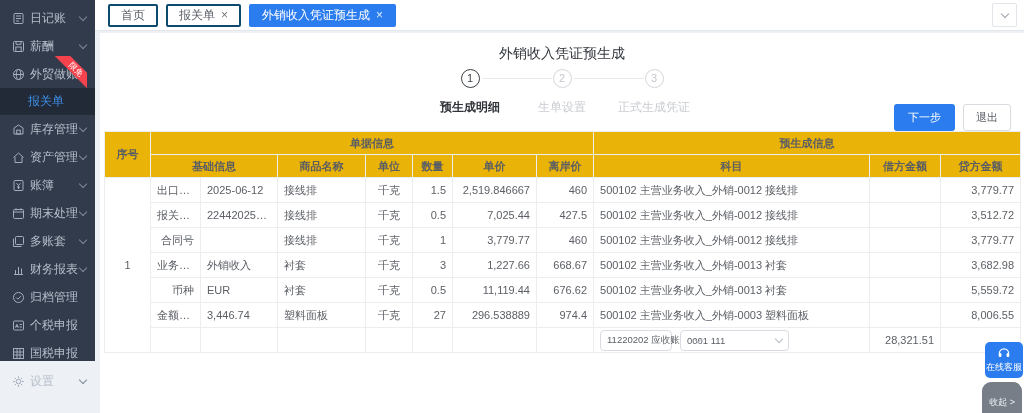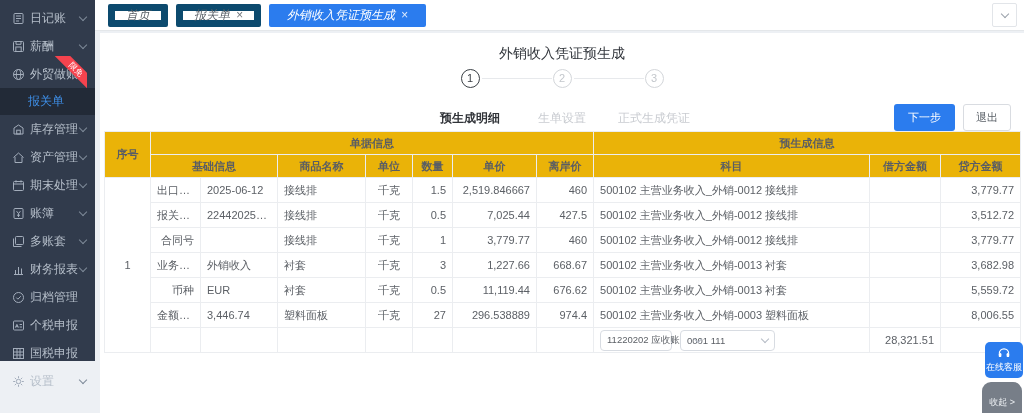--- a/index.html
+++ b/index.html
@@ -24,39 +24,39 @@
     overflow:hidden; pointer-events:none; z-index:2; }
   .ribbon span { position:absolute; top:8px; right:-15px; width:52px;
     transform:rotate(45deg); background:#f5434e; color:#fff; font-size:8px;
     line-height:11px; text-align:center; display:block; }
 
   
   .topbar { position:absolute; left:95px; top:0; right:0; height:31px; background:#fff;
     border-bottom:1px solid #e4e7ea; display:flex; align-items:center;
     padding-left:13px; gap:8px; z-index:4; }
   .tab { height:23px; display:inline-flex; align-items:center; padding:0 11px;
-    border:7px solid #0c4a6e; border-radius:2px; font-size:12px; color:#595f66;
-    background:#fff; gap:6px; cursor:pointer; white-space:nowrap;font-style:italic; }
+    border:2px solid #0c4a6e; border-radius:2px; font-size:12px; color:#595f66;
+    background:#fff; gap:6px; cursor:pointer; white-space:nowrap; }
   .tab.active { background:#2b7cee; border-color:#2b7cee; color:#fff; }
   .tab .close { font-size:12px; line-height:1; opacity:.85; }
   .topbar-caret { position:absolute; right:7px; top:3px; width:25px; height:24px;
     border:1px solid #e2e5e9; border-radius:2px; background:#fff; display:flex;
     align-items:center; justify-content:center; cursor:pointer; }
   .topbar-caret .chev { border-color:#9aa1aa; }
 
   
   .content { position:absolute; left:95px; top:31px; right:0; bottom:0; background:#edf0f4; }
   .panel { position:absolute; left:5px; top:2px; right:0; bottom:0; background:#fff; overflow:hidden; }
   .page-title { text-align:center; font-size:14px; color:#32363c; margin-top:12px; font-weight:500; }
 
   .steps { position:relative; width:380px; height:50px; margin:6px auto 0; }
   .step { position:absolute; top:0; width:130px; text-align:center; transform:translateX(-50%); }
   .circle { width:19px; height:19px; border-radius:50%; border:1px solid #d3d6da;
     color:#c3c7cc; font-size:11px; line-height:17px; margin:0 auto; background:#fff; }
-  .step .slabel { margin-top:22px; font-size:12px; color:#c9ccd1; white-space:nowrap; }
+  .step .slabel { margin-top:11px; font-size:12px; color:#c9ccd1; white-space:nowrap; }
   .step.active .circle { border-color:#3a3f45; color:#3a3f45; }
   .step.active .slabel { color:#303338; font-weight:bold; }
   .sline { position:absolute; top:9px; height:1px; background:#e7e9ec; width:70px; }
   .sline.l1 { left:110px; } .sline.l2 { left:202px; }
 
   .toolbar { position:absolute; right:13px; top:71px; display:flex; gap:8px; }
   .btn-primary { background:#2b7cee; color:#fff; border:none; border-radius:3px;
     font-size:11px; padding:6px 14px; cursor:pointer; }
   .btn-plain { background:#fff; border:1px solid #d9dce1; color:#595f66;
     border-radius:3px; font-size:11px; padding:5px 12px; cursor:pointer; }
@@ -69,21 +69,21 @@
   th { background:#eab308; font-weight:bold; color:#595d64; text-align:center;
     height:23px; font-size:11px; }
   td { height:25px; background:#fff; }
   td.tr { text-align:right; } td.tc { text-align:center; }
   .sel-wrap { display:flex; gap:8px; align-items:center; }
   .sel { display:inline-flex; align-items:center; justify-content:space-between;
     height:21px; border:1px solid #d8dce2; border-radius:4px; background:#fff;
     padding:0 6px; font-size:9.5px; color:#5c6066; cursor:pointer; white-space:nowrap; }
   .sel .scaret { width:6px; height:6px; border-right:1px solid #b6bcc6;
     border-bottom:1px solid #b6bcc6; transform:rotate(45deg); margin:-3px 0 0 6px; flex:0 0 6px; }
-  .sel.w1 { width:72px; } .sel.w2 { width:95px; }
+  .sel.w1 { width:72px; } .sel.w2 { width:109px; }
 
   
   .service-btn { position:absolute; right:1px; top:342px; width:38px; height:36px;
     background:#2b7cee; border-radius:5px; display:flex; flex-direction:column;
     align-items:center; justify-content:center; gap:1px; cursor:pointer; z-index:9; }
   .service-btn .slbl { color:#fff; font-size:9px; }
   .collapse-btn { position:absolute; right:2px; top:382px; background:rgba(89,98,110,.82);
     color:#eef1f4; font-size:9px; padding:14px 7px; border-radius:9px; cursor:pointer; z-index:9; }
 </style>
 </head>
@@ -144,37 +144,37 @@
           <path d="M1.5 6.5L6.5 2l5 4.5"></path>
           <path d="M3 6v5.5h7V6"></path>
         </svg>
       </span>
       <span class="mlabel">资产管理</span>
       <span class="chev"></span>
     </div>
     <div class="menu-item">
       <span class="micon">
         <svg viewBox="0 0 13 13" fill="none" stroke="#a3adbb" stroke-width="1">
+          <rect x="2" y="1.5" width="9" height="10" rx="1"></rect>
+          <path d="M4.6 4.2l1.9 2.4 1.9-2.4M6.5 6.6v3.4M5 8.2h3"></path>
+        </svg>
+      </span>
+      <span class="mlabel">账簿</span>
+      <span class="chev"></span>
+    </div>
+    <div class="menu-item">
+      <span class="micon">
+        <svg viewBox="0 0 13 13" fill="none" stroke="#a3adbb" stroke-width="1">
           <rect x="1.5" y="2.5" width="10" height="9" rx="1"></rect>
           <line x1="1.5" y1="5" x2="11.5" y2="5"></line>
           <line x1="4" y1="1.3" x2="4" y2="3.5"></line>
           <line x1="9" y1="1.3" x2="9" y2="3.5"></line>
         </svg>
       </span>
       <span class="mlabel">期末处理</span>
-      <span class="chev"></span>
-    </div>
-    <div class="menu-item">
-      <span class="micon">
-        <svg viewBox="0 0 13 13" fill="none" stroke="#a3adbb" stroke-width="1">
-          <rect x="2" y="1.5" width="9" height="10" rx="1"></rect>
-          <path d="M4.6 4.2l1.9 2.4 1.9-2.4M6.5 6.6v3.4M5 8.2h3"></path>
-        </svg>
-      </span>
-      <span class="mlabel">账簿</span>
       <span class="chev"></span>
     </div>
     <div class="menu-item">
       <span class="micon">
         <svg viewBox="0 0 13 13" fill="none" stroke="#a3adbb" stroke-width="1">
           <rect x="3.5" y="1.5" width="8" height="8" rx="1"></rect>
           <path d="M1.5 3.5v8h8"></path>
         </svg>
       </span>
       <span class="mlabel">多账套</span>

